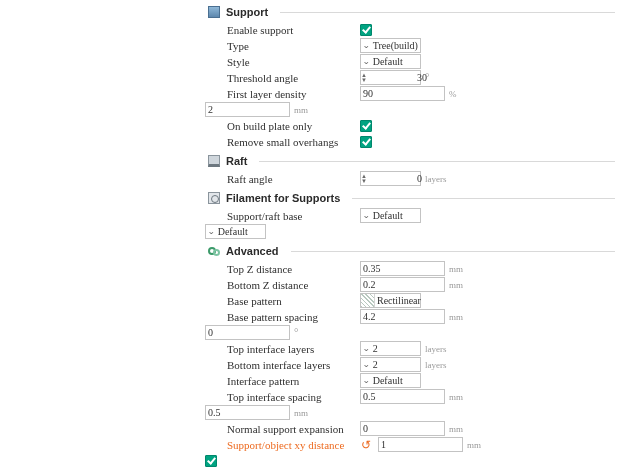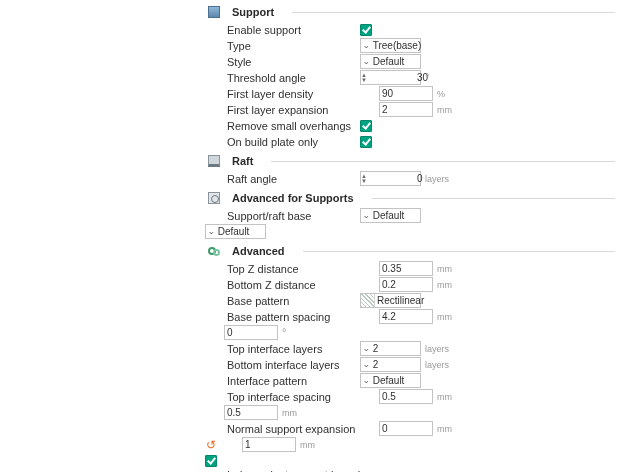--- a/index.html
+++ b/index.html
@@ -17,21 +17,21 @@
   }
   .panel {
     position: absolute;
     left: 205px;
     top: 0;
     width: 410px;
   }
   .group-header {
     display: flex;
     align-items: center;
-    gap: 12px;
+    gap: 6px;
     height: 18px;
     margin-top: 3px;
     padding-left: 3px;
   }
   .group-header .title {
     font-weight: bold;
     font-size: 11px;
     color: #2b2b2b;
   }
   .group-line {
@@ -92,20 +92,21 @@
     border-radius: 50%;
     border: 2px solid #7cc4a2;
     box-sizing: border-box;
   }
 
   .row {
     display: flex;
     align-items: center;
     height: 15px;
     margin-top: 1px;
+    font-family: Liberation Serif, serif;
   }
   .row .label {
     width: 155px;
     padding-left: 22px;
     box-sizing: border-box;
     font-size: 11px;
     color: #303030;
     white-space: nowrap;
     overflow: hidden;
   }
@@ -154,31 +155,30 @@
     position: absolute;
     left: 3px;
     top: 0px;
     width: 3px;
     height: 6px;
     border: solid #ffffff;
     border-width: 0 2px 2px 0;
     transform: rotate(40deg);
   }
   .field {
-    width: 54px;
+    width: 85px;
     height: 15px;
     border: 1px solid #c3c3c3;
     background: #ffffff;
     box-sizing: border-box;
     display: flex;
     align-items: center;
     padding: 0 2px;
     font-size: 10px;
     color: #303030;
-    margin-left: 19px;
   }
   .field .txt {
     flex: 1;
     white-space: nowrap;
     overflow: hidden;
   }
   .combo {
     width: 61px;
     height: 15px;
     border: 1px solid #c3c3c3;
@@ -266,21 +266,21 @@
       <div class="label">Enable support</div>
       <div class="ctl-wrap">
         <span class="checkbox"></span>
       </div>
     </div>
     <div class="row">
       <div class="label">Type</div>
       <div class="ctl-wrap">
         <div class="combo">
           <span class="caret">⌄</span>
-          <span class="txt">Tree(base)</span>
+          <span class="txt">Tree(build)</span>
         </div>
       </div>
     </div>
     <div class="row">
       <div class="label">Style</div>
       <div class="ctl-wrap">
         <div class="combo">
           <span class="caret">⌄</span>
           <span class="txt">Default</span>
         </div>
@@ -302,36 +302,35 @@
     <div class="row">
       <div class="label">First layer density</div>
       <div class="ctl-wrap">
         <div class="field">
           <span class="txt">90</span>
         </div>
         <span class="unit">%</span>
       </div>
     </div>
     <div class="row">
-      <div class="label">First layer expansion</div>
       <div class="ctl-wrap">
         <div class="field">
           <span class="txt">2</span>
         </div>
         <span class="unit">mm</span>
       </div>
     </div>
     <div class="row">
+      <div class="label">On build plate only</div>
+      <div class="ctl-wrap">
+        <span class="checkbox"></span>
+      </div>
+    </div>
+    <div class="row">
       <div class="label">Remove small overhangs</div>
-      <div class="ctl-wrap">
-        <span class="checkbox"></span>
-      </div>
-    </div>
-    <div class="row">
-      <div class="label">On build plate only</div>
       <div class="ctl-wrap">
         <span class="checkbox"></span>
       </div>
     </div>
     <div class="group-header">
       <span class="gicon raft"></span>
       <span class="title">Raft</span>
       <span class="group-line"></span>
     </div>
     <div class="row">
@@ -342,21 +341,21 @@
             <span>▲</span>
             <span>▼</span>
           </div>
           <span class="val">0</span>
         </div>
         <span class="unit">layers</span>
       </div>
     </div>
     <div class="group-header">
       <span class="gicon filament"></span>
-      <span class="title">Advanced for Supports</span>
+      <span class="title">Filament for Supports</span>
       <span class="group-line"></span>
     </div>
     <div class="row">
       <div class="label">Support/raft base</div>
       <div class="ctl-wrap">
         <div class="combo">
           <span class="caret">⌄</span>
           <span class="txt">Default</span>
         </div>
       </div>
@@ -467,20 +466,21 @@
     <div class="row">
       <div class="label">Normal support expansion</div>
       <div class="ctl-wrap">
         <div class="field">
           <span class="txt">0</span>
         </div>
         <span class="unit">mm</span>
       </div>
     </div>
     <div class="row">
+      <div class="label modified">Support/object xy distance</div>
       <div class="ctl-wrap">
         <span class="reset-icon">↺</span>
         <div class="field">
           <span class="txt">1</span>
         </div>
         <span class="unit">mm</span>
       </div>
     </div>
     <div class="row">
       <div class="ctl-wrap">

